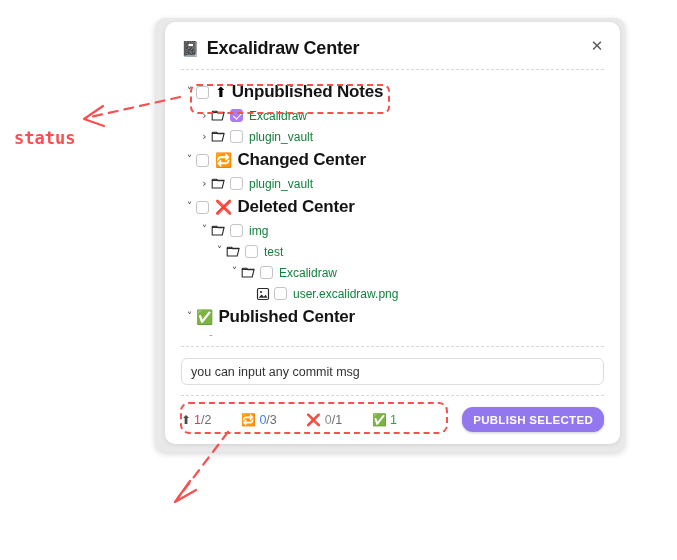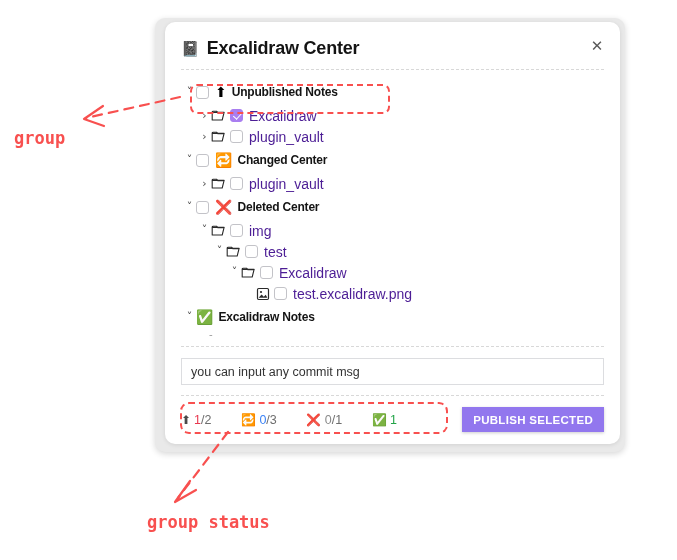--- a/index.html
+++ b/index.html
@@ -80,58 +80,58 @@
     margin-right: 6px; position: relative; cursor: pointer;
   }
   .cb.checked { background: #a97ef0; border-color: #a97ef0; }
   .cb.checked::after {
     content: ""; position: absolute;
     left: 3.5px; top: 1px; width: 3.5px; height: 7px;
     border: solid #fff; border-width: 0 1.6px 1.6px 0;
     transform: rotate(42deg);
   }
   .group-emoji { font-size: 14px; margin-right: 5px; line-height: 1; display:inline-block; }
-  .group-label { font-size: 12px; font-weight: bold; color: #141414; letter-spacing: -0.2px; }
-  .item-label { font-size: 14px; color: #4c1d95; }
+  .group-label { font-size: 17px; font-weight: bold; color: #141414; letter-spacing: -0.2px; }
+  .item-label { font-size: 12px; color: #15803d; }
   .stub-dash { font-size: 11px; color: #9a9a9a; padding-left: 28px; line-height: 8px; height: 9px; }
 
   
   .lvl0 { padding-left: 2px; }
   .lvl1 { padding-left: 17px; }
   .lvl2 { padding-left: 32px; }
   .lvl3 { padding-left: 47px; }
   .lvl4 { padding-left: 62px; }
 
   
   .input-area { padding: 11px 0 10px 0; }
   .commit-input {
     width: 100%; box-sizing: border-box;
     height: 27px; padding: 0 9px;
-    border: 1px solid #dcdde0; border-radius: 0;
+    border: 1px solid #dcdde0; border-radius: 6px;
     background: #fff; color: #333; font-size: 12.5px;
     font-family: "Liberation Sans", sans-serif; outline: none;
   }
 
   
   .footer {
     display: flex; align-items: center;
     padding-top: 11px;
   }
   .status-group { display: flex; align-items: center; gap: 30px; flex: 1 1 auto; }
   .stat { display: flex; align-items: center; font-size: 12.5px; color: #4a4a4a; white-space: nowrap; }
   .stat .si { margin-right: 3px; font-size: 12px; line-height: 1; }
   .stat .num { font-weight: normal; }
   .num-red { color: #e8384f; }
   .num-blue { color: #3b82f6; }
   .num-grey { color: #8a8a8a; }
   .num-green { color: #22a447; }
   .slash { color: #6d6d6d; }
   .publish-btn {
     background: #9277ee; color: #ffffff;
-    border: none; border-radius: 0;
+    border: none; border-radius: 11px;
     height: 25px; padding: 0 11px;
     font-size: 11.5px; font-weight: bold; letter-spacing: 0.3px;
     font-family: "Liberation Sans", sans-serif;
     cursor: pointer; box-shadow: 0 1px 3px rgba(0,0,0,0.2);
   }
 
   
   .anno-svg { position: absolute; left: 0; top: 0; width: 677px; height: 560px; pointer-events: none; }
   .anno-text {
     position: absolute; color: #f8504f;
@@ -241,26 +241,26 @@
             <span class="item-label">Excalidraw</span>
           </div>
           <div class="row lvl4">
             <span class="chev"></span>
             <span class="file-ico"><svg width="15" height="14" viewBox="0 0 15 14">
                 <rect x="1.5" y="1.5" width="11" height="11" rx="1.2" fill="none" stroke="#2a2a2a" stroke-width="1.2"></rect>
                 <circle cx="5" cy="5" r="1.1" fill="#2a2a2a"></circle>
                 <path d="M2.6 10.8l3-3.4 2.2 2.3 1.9-1.9 1.7 3z" fill="#2a2a2a"></path>
               </svg></span>
             <span class="cb"></span>
-            <span class="item-label">test.excalidraw.png</span>
+            <span class="item-label">user.excalidraw.png</span>
           </div>
           <div class="row group-row lvl0">
             <span class="chev down">˅</span>
             <span class="group-emoji">✅</span>
-            <span class="group-label">Excalidraw Notes</span>
+            <span class="group-label">Published Center</span>
           </div>
           <div class="stub-dash">-</div>
         </div>
 
       <div class="sep" style="margin-top:7px"></div>
 
       <div class="input-area">
         <input class="commit-input" type="text" value="you can input any commit msg" style="">
       </div>
 
@@ -299,16 +299,15 @@
 
   <svg class="anno-svg">
     <g stroke="#f8504f" stroke-width="2.2" fill="none" stroke-linecap="round">
       <line x1="180" y1="97" x2="86" y2="118" stroke-dasharray="9,7"></line>
       <polyline points="103,106 84,119 104,126" stroke-linejoin="round"></polyline>
       <line x1="228" y1="432" x2="178" y2="498" stroke-dasharray="9,7"></line>
       <polyline points="196,490 175,502 190,481" stroke-linejoin="round"></polyline>
     </g>
   </svg>
 
-  <div class="anno-text" style="left:14px; top:128px;">group</div>
-  <div class="anno-text" style="left:147px; top:512px;">group status</div>
+  <div class="anno-text" style="left:14px; top:128px;">status</div>
 
 </div>
 
 </body></html>

